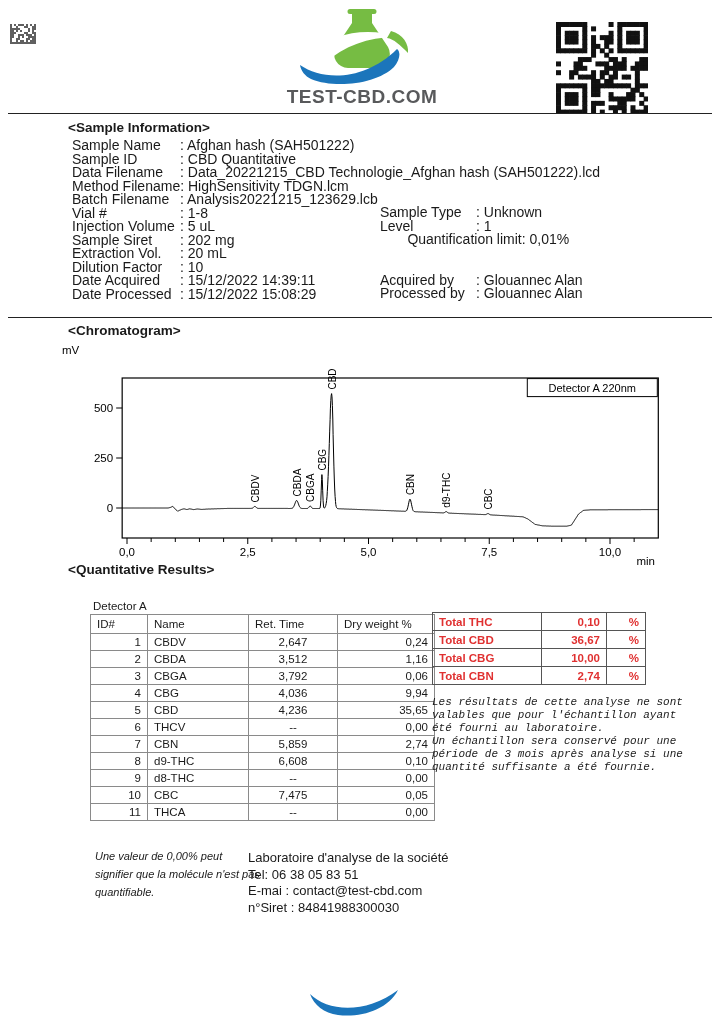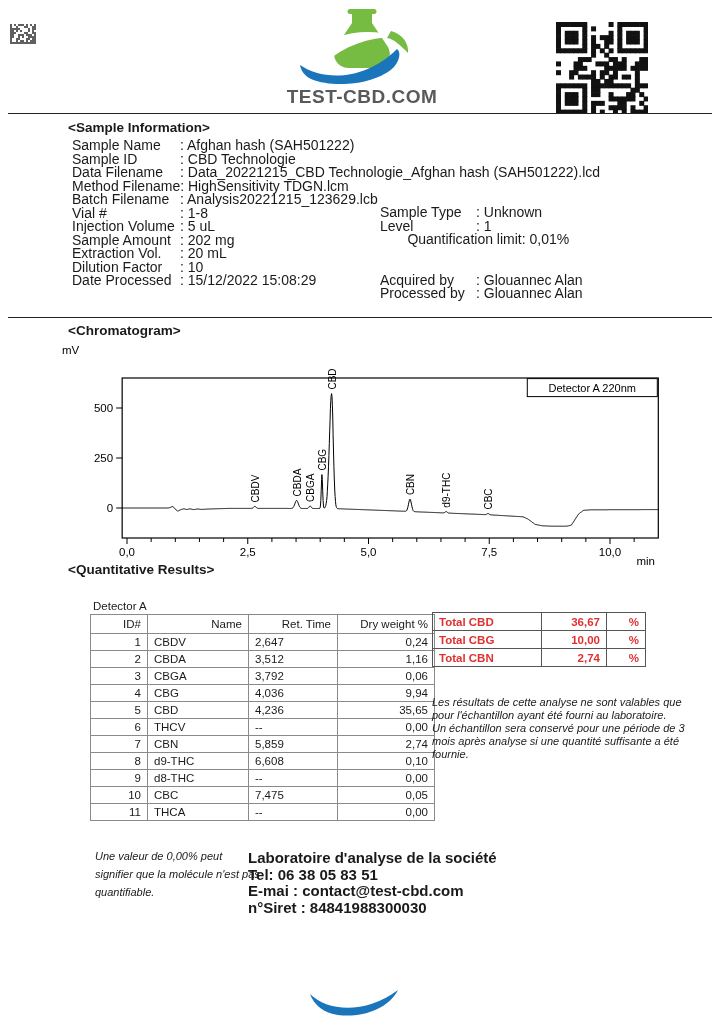--- a/index.html
+++ b/index.html
@@ -11,36 +11,36 @@
   
   .fields{font-size:14px;line-height:13.5px;white-space:nowrap;}
   .frow .flabel{display:inline-block;min-width:108px;}
   .fields-r .flabel{display:inline-block;min-width:96px;}
   .frow.indent{padding-left:14px;text-align:center;}
   .frow.indent .flabel{min-width:0;}
   .gap27{height:27px;}
   
   table.qt{border-collapse:collapse;font-size:11.5px;}
   table.qt th,table.qt td{border:1px solid #8a8a8a;padding:0 6px;height:16px;font-weight:normal;}
-  table.qt th{text-align:right;height:18px;}
+  table.qt th{text-align:left;height:18px;}
   .c-id{width:44px;text-align:right;}
   .c-name{width:88px;text-align:left;}
-  .c-rt{width:76px;text-align:left;}
+  .c-rt{width:76px;text-align:center;}
   .c-dw{width:84px;text-align:right;}
   
   table.tot{border-collapse:collapse;font-size:11.5px;font-weight:bold;}
   table.tot td{border:1.6px solid #555;padding:0 6px;height:17px;}
   .t-label{width:96px;text-align:left;}
   .t-val{width:52px;text-align:right;}
   .t-unit{width:26px;text-align:right;}
   
-  .disclaimer{font-size:11px;line-height:13px;font-style:italic;}
+  .disclaimer{font-size:11px;line-height:13px;font-style:italic;font-family:Liberation Mono, monospace;}
   .disclaimer p{margin:0;}
   .note{font-size:11px;line-height:18px;font-style:italic;}
-  .address{font-size:15px;line-height:16.5px;font-weight:bold;white-space:nowrap;}
+  .address{font-size:13px;line-height:16.5px;font-weight:normal;white-space:nowrap;}
   .brand{font-size:19px;font-weight:bold;letter-spacing:.5px;color:#58595b;text-align:center;}
 </style>
 </head>
 <body>
 
 <div class="page">
 
   <svg class="abs" style="left:10px;top:24px" width="26" height="20" id="dm">
       <rect x="0" y="0" width="2" height="2" fill="#444" opacity="0.85"></rect>
       <rect x="4" y="0" width="2" height="2" fill="#444" opacity="0.85"></rect>
@@ -362,21 +362,21 @@
 
   <div class="abs sec-title" style="left:68px;top:120px">&lt;Sample Information&gt;</div>
 
   <div class="abs fields" style="left:72px;top:139px">
 
       <div class="frow">
         <span class="flabel">Sample Name</span><span>: </span><span>Afghan hash (SAH501222)</span>
       </div>
 
       <div class="frow">
-        <span class="flabel">Sample ID</span><span>: </span><span>CBD Technologie</span>
+        <span class="flabel">Sample ID</span><span>: </span><span>CBD Quantitative</span>
       </div>
 
       <div class="frow">
         <span class="flabel">Data Filename</span><span>: </span><span>Data_20221215_CBD Technologie_Afghan hash (SAH501222).lcd</span>
       </div>
 
       <div class="frow">
         <span class="flabel">Method Filename</span><span>: </span><span>HighSensitivity TDGN.lcm</span>
       </div>
 
@@ -386,31 +386,34 @@
 
       <div class="frow">
         <span class="flabel">Vial #</span><span>: </span><span>1-8</span>
       </div>
 
       <div class="frow">
         <span class="flabel">Injection Volume</span><span>: </span><span>5 uL</span>
       </div>
 
       <div class="frow">
-        <span class="flabel">Sample Amount</span><span>: </span><span>202 mg</span>
+        <span class="flabel">Sample Siret</span><span>: </span><span>202 mg</span>
       </div>
 
       <div class="frow">
         <span class="flabel">Extraction Vol.</span><span>: </span><span>20 mL</span>
       </div>
 
       <div class="frow">
         <span class="flabel">Dilution Factor</span><span>: </span><span>10</span>
       </div>
 
+      <div class="frow">
+        <span class="flabel">Date Acquired</span><span>: </span><span>15/12/2022 14:39:11</span>
+      </div>
 
       <div class="frow">
         <span class="flabel">Date Processed</span><span>: </span><span>15/12/2022 15:08:29</span>
       </div>
     </div>
 
   <div class="abs fields fields-r" style="left:380px;top:206px">
 
       <div class="frow">
         <span class="flabel">Sample Type</span><span>: </span><span>Unknown</span>
@@ -579,20 +582,25 @@
           <td class="c-name">THCA</td>
           <td class="c-rt">--</td>
           <td class="c-dw">0,00</td>
         </tr>
       </tbody>
   </table>
 
   <table class="tot abs" style="left:432px;top:612px;color:#e03131">
     <tbody>
 
+        <tr>
+          <td class="t-label">Total THC</td>
+          <td class="t-val">0,10</td>
+          <td class="t-unit">%</td>
+        </tr>
 
         <tr>
           <td class="t-label">Total CBD</td>
           <td class="t-val">36,67</td>
           <td class="t-unit">%</td>
         </tr>
 
         <tr>
           <td class="t-label">Total CBG</td>
           <td class="t-val">10,00</td>

